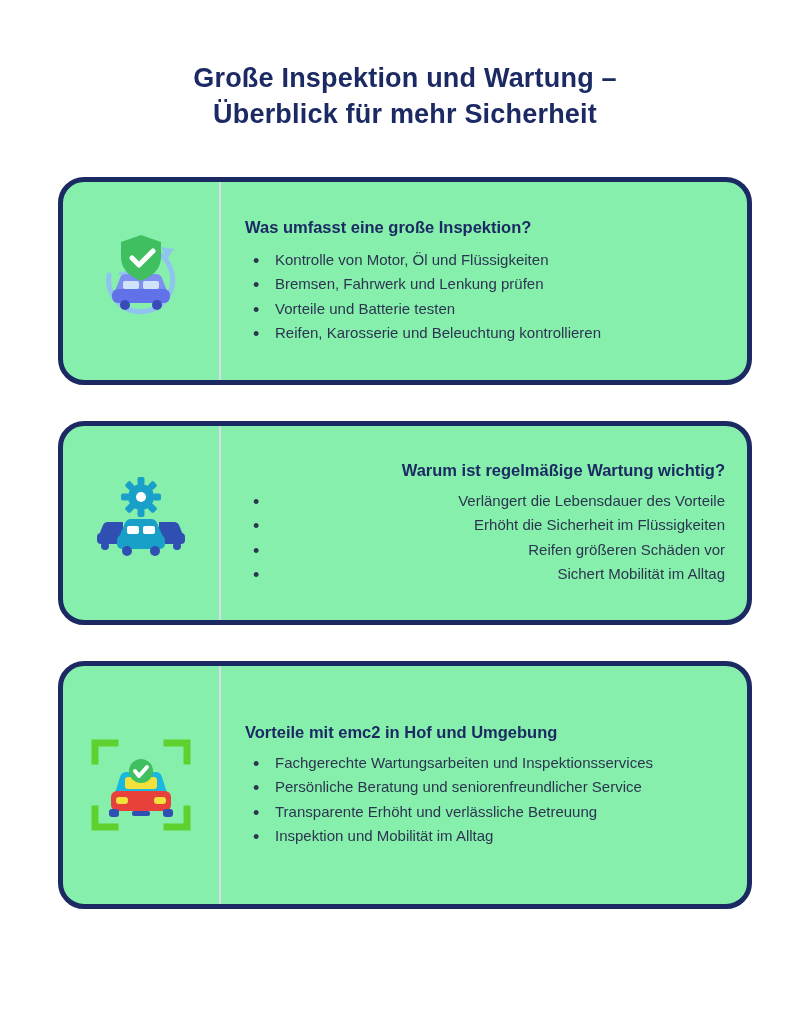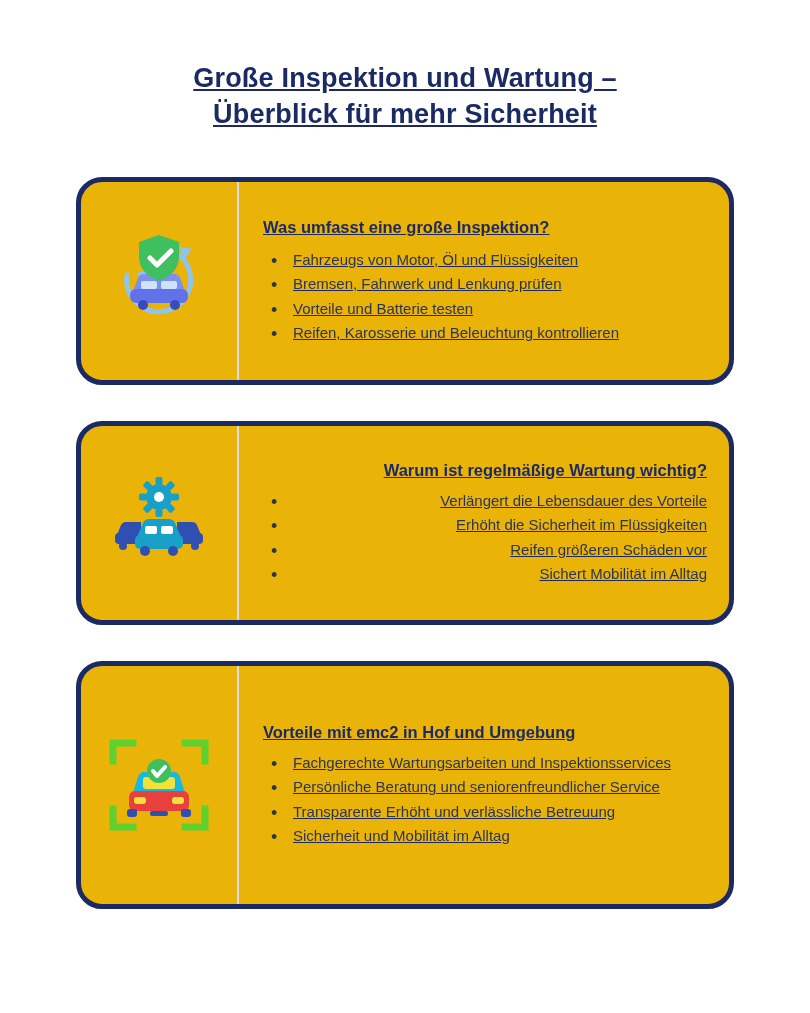--- a/index.html
+++ b/index.html
@@ -13,22 +13,21 @@
     font-family: "Liberation Sans", sans-serif;
     color: #1f2a5a;
     overflow: hidden;
   }
 
   .page {
     width: 810px;
     height: 1013px;
     position: relative;
     box-sizing: border-box;
-    padding: 0 76px;
-    text-decoration: underline;
+    padding: 0 58px;
   }
 
   .title-block {
     padding-top: 60px;
     text-align: center;
   }
   .title-line {
     font-size: 27px;
     font-weight: bold;
     color: #1b2a63;
@@ -39,21 +38,21 @@
   .cards {
     margin-top: 44px;
     display: flex;
     flex-direction: column;
     gap: 36px;
   }
 
   .card {
     border: 5px solid #1b2a63;
     border-radius: 26px;
-    background: #eab308;
+    background: #86efac;
     display: flex;
     align-items: stretch;
     overflow: hidden;
     box-sizing: border-box;
   }
 
   .card-icon {
     width: 158px;
     flex: 0 0 158px;
     display: flex;
@@ -140,21 +139,21 @@
           <circle cx="38" cy="76" r="5" fill="#3a4bb8"></circle>
           <circle cx="70" cy="76" r="5" fill="#3a4bb8"></circle>
 
           <path d="M54 6 l20 7 v15 c0 13 -10 20 -20 24 c-10 -4 -20 -11 -20 -24 v-15 z" fill="#3fbf5f"></path>
           <path d="M45 29 l7 7 l14 -14" fill="none" stroke="#ffffff" stroke-width="5" stroke-linecap="round" stroke-linejoin="round"></path>
         </svg>
       </div>
       <div class="card-body">
         <div class="card-heading">Was umfasst eine große Inspektion?</div>
         <ul class="card-list">
-          <li>Fahrzeugs von Motor, Öl und Flüssigkeiten</li>
+          <li>Kontrolle von Motor, Öl und Flüssigkeiten</li>
           <li>Bremsen, Fahrwerk und Lenkung prüfen</li>
           <li>Vorteile und Batterie testen</li>
           <li>Reifen, Karosserie und Beleuchtung kontrollieren</li>
         </ul>
       </div>
     </div>
 
     <div class="card card-2">
       <div class="card-icon">
         <svg width="108" height="104" viewBox="0 0 108 104" aria-hidden="true">
@@ -224,19 +223,19 @@
           <circle cx="56" cy="40" r="12" fill="#3fbf5f"></circle>
           <path d="M50 40 l4 5 l8 -9" fill="none" stroke="#ffffff" stroke-width="4" stroke-linecap="round" stroke-linejoin="round"></path>
         </svg>
       </div>
       <div class="card-body">
         <div class="card-heading">Vorteile mit emc2 in Hof und Umgebung</div>
         <ul class="card-list">
           <li>Fachgerechte Wartungsarbeiten und Inspektionsservices</li>
           <li>Persönliche Beratung und seniorenfreundlicher Service</li>
           <li>Transparente Erhöht und verlässliche Betreuung</li>
-          <li>Sicherheit und Mobilität im Alltag</li>
+          <li>Inspektion und Mobilität im Alltag</li>
         </ul>
       </div>
     </div>
 
   </div>
 </div>
 
 </body></html>

